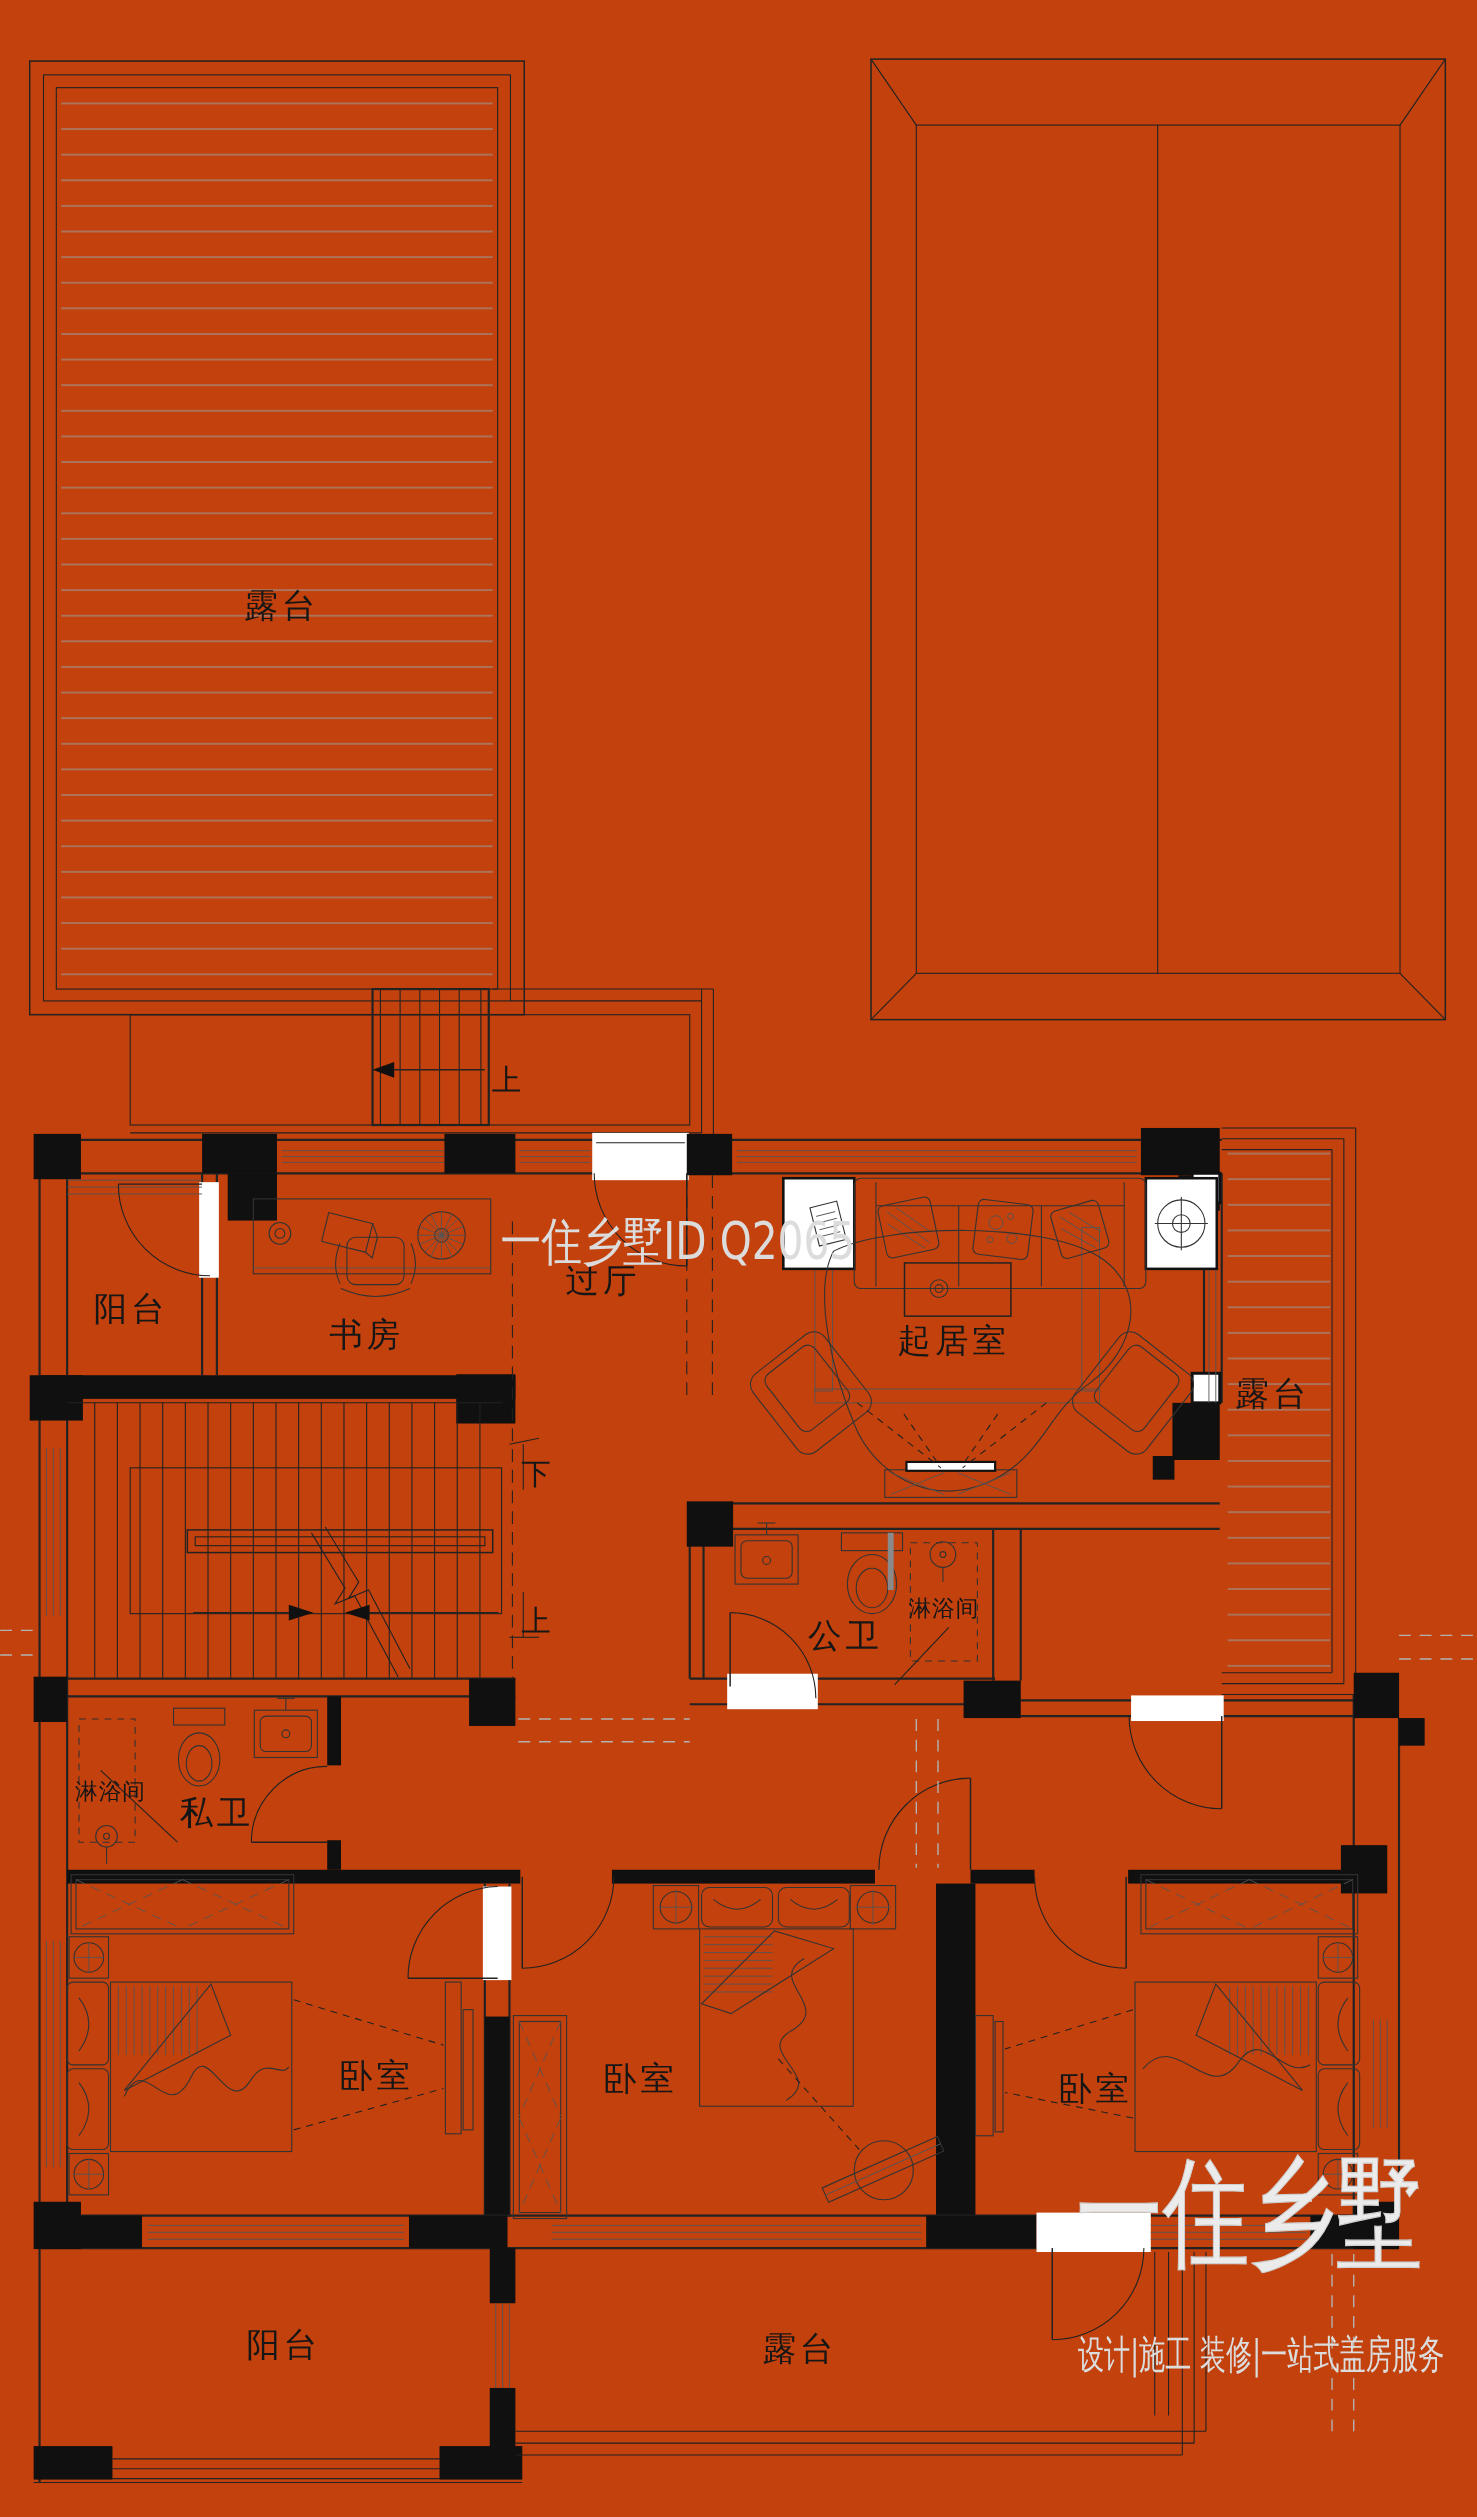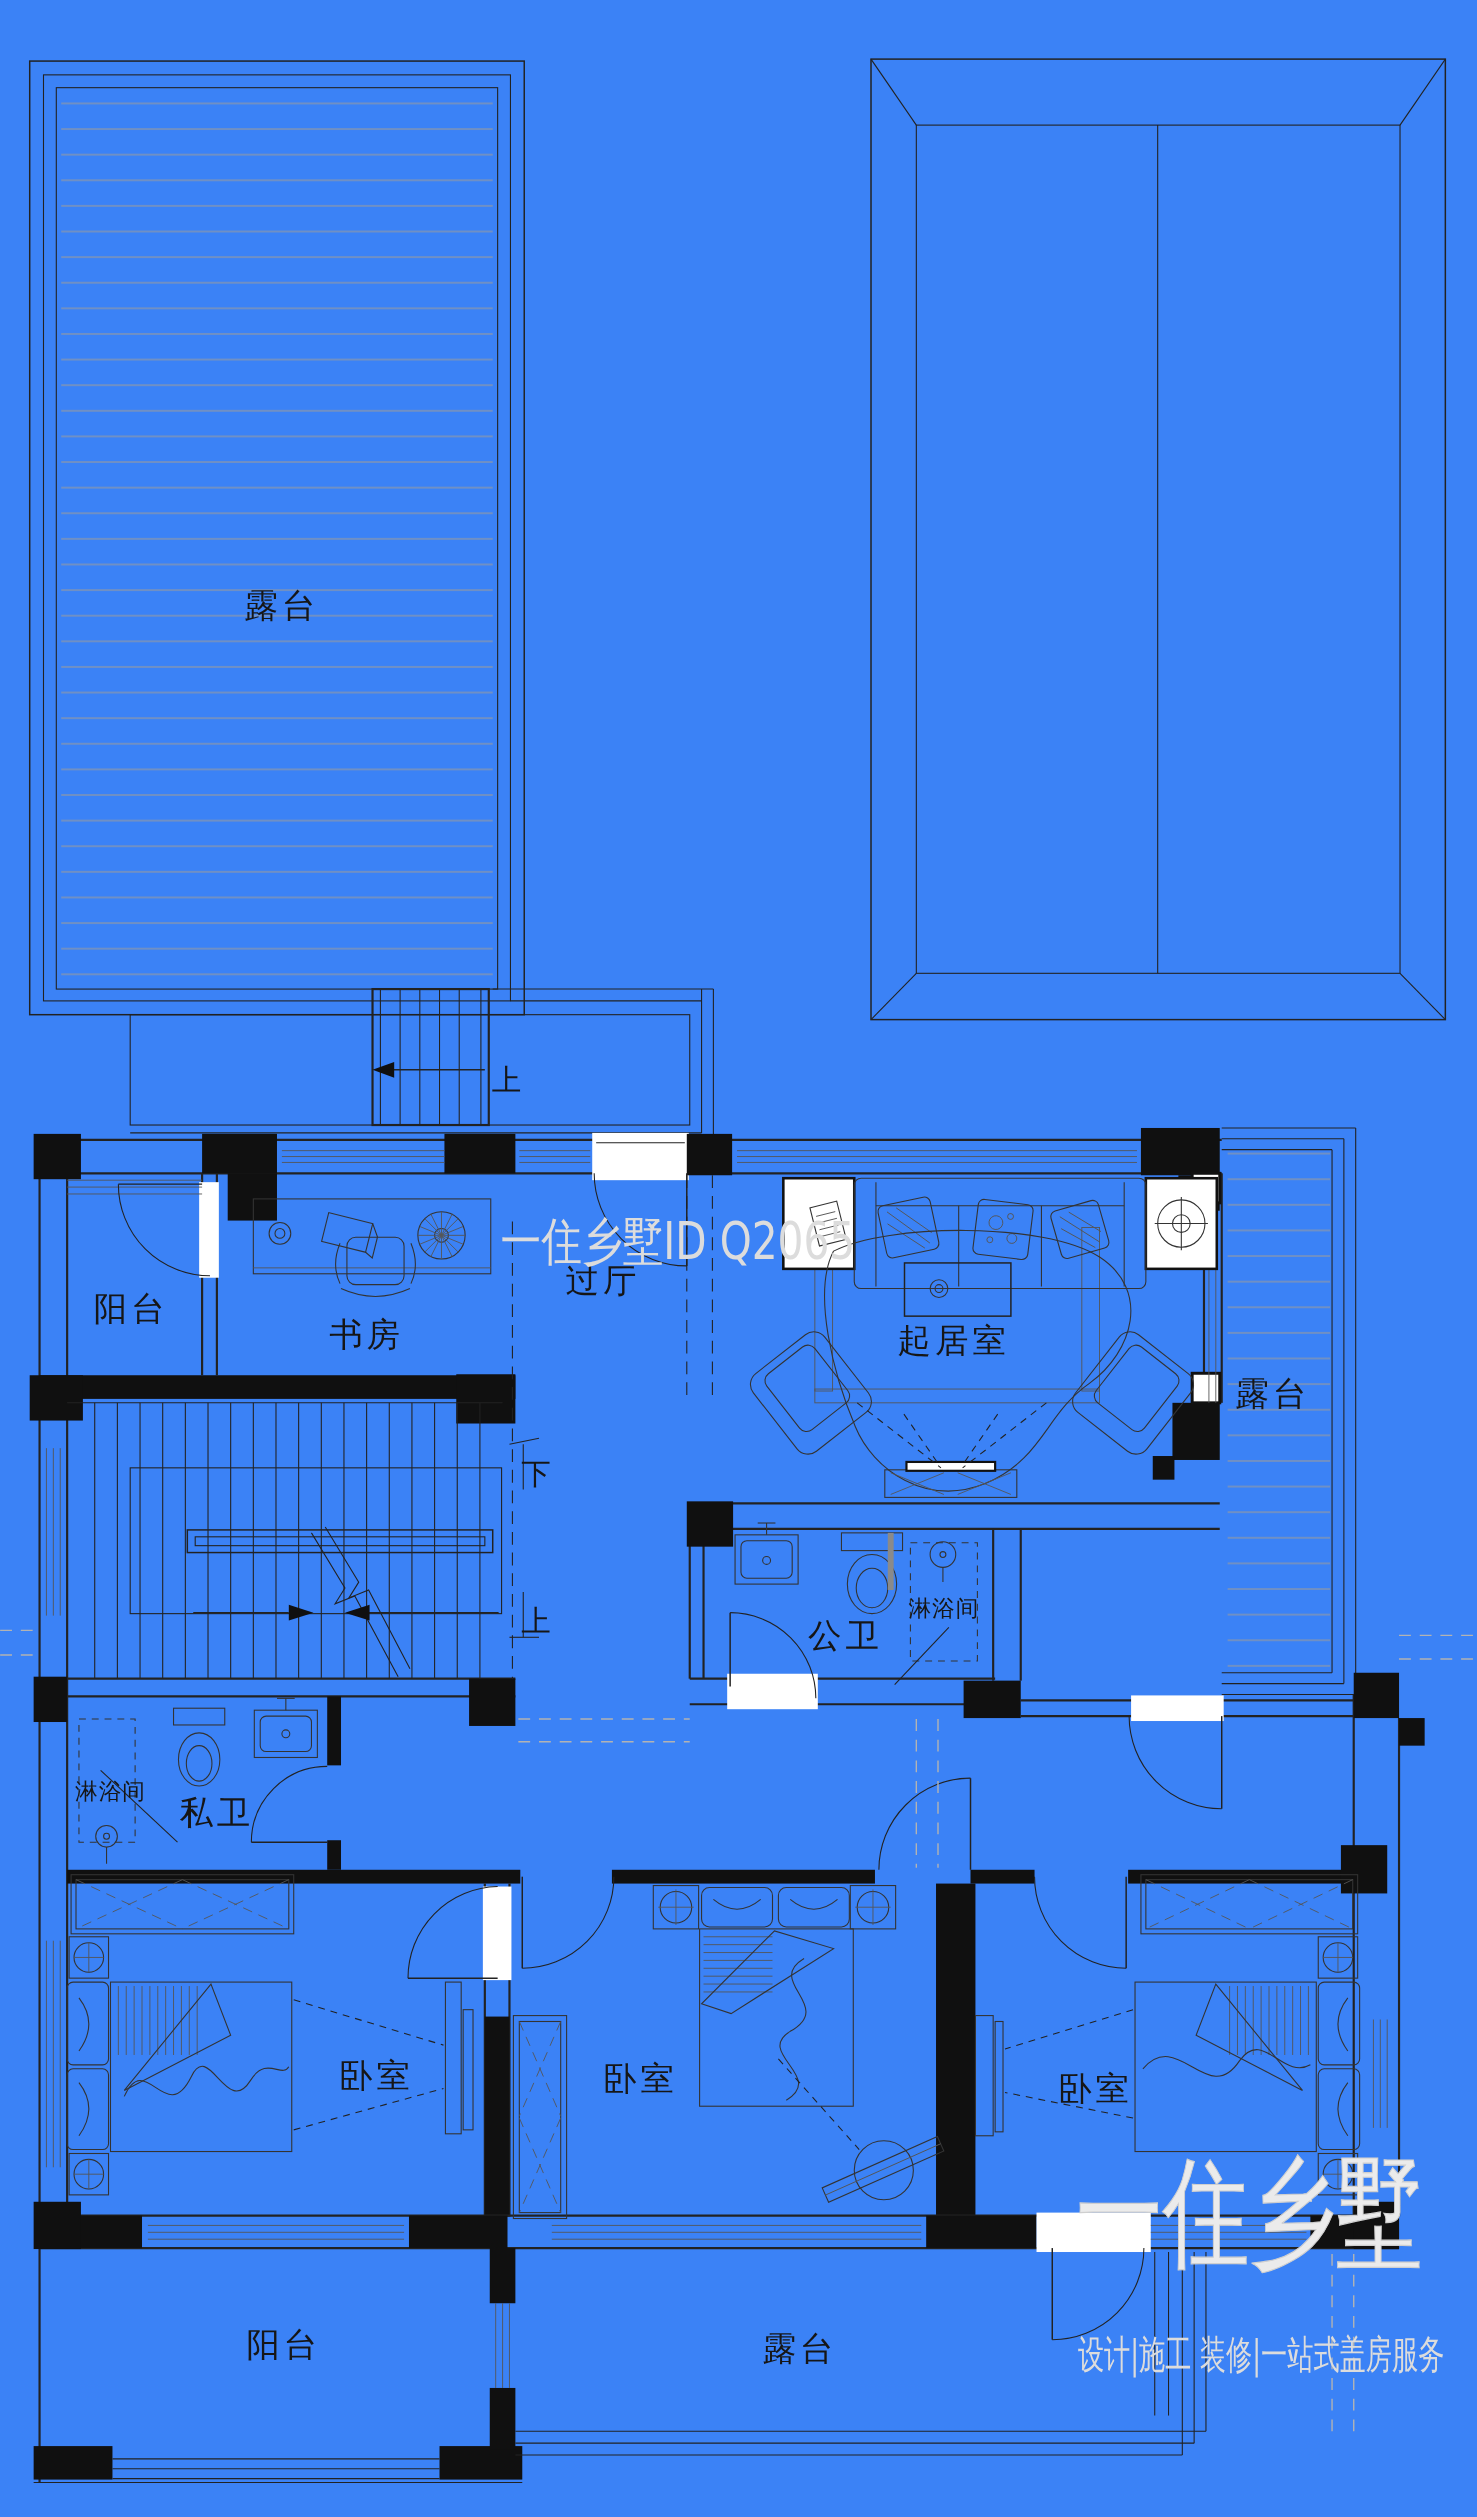--- a/index.html
+++ b/index.html
@@ -1,20 +1,20 @@
 <!DOCTYPE html>
 <html style="--line: #222222; --ink: #101010; --deck: #9a9a9a; --gdash: #b3b3b3; --wm: #dcdcdc;"><head>
 <meta charset="utf-8">
 <style>
   :root{
     --line:#222; --ink:#101010; --deck:#9a9a9a; --gdash:#b3b3b3; --wm:#dcdcdc;
   }
   html,body{margin:0;padding:0;background:#ffffff;}
   body{font-family:"DejaVu Sans","Liberation Sans",sans-serif;}
-  .page{width:1478px;height:2518px;position:relative;background:#3b82f6;margin:0 auto;overflow:hidden;}
+  .page{width:1478px;height:2518px;position:relative;background:#c2410c;margin:0 auto;overflow:hidden;}
   svg{display:block;}
   
   .w2{stroke:var(--line);stroke-width:2.2;fill:none;}
   .w15{stroke:var(--line);stroke-width:1.5;fill:none;}
   .w1{stroke:var(--line);stroke-width:1.1;fill:none;}
   .thin{stroke:#555;stroke-width:.9;fill:none;}
   .blk{fill:var(--ink);stroke:none;}
   .dash{stroke-dasharray:13 8;}
   .dashS{stroke-dasharray:7 6;}
   .gdash{stroke:var(--gdash);stroke-width:1.4;fill:none;stroke-dasharray:12 9;}

